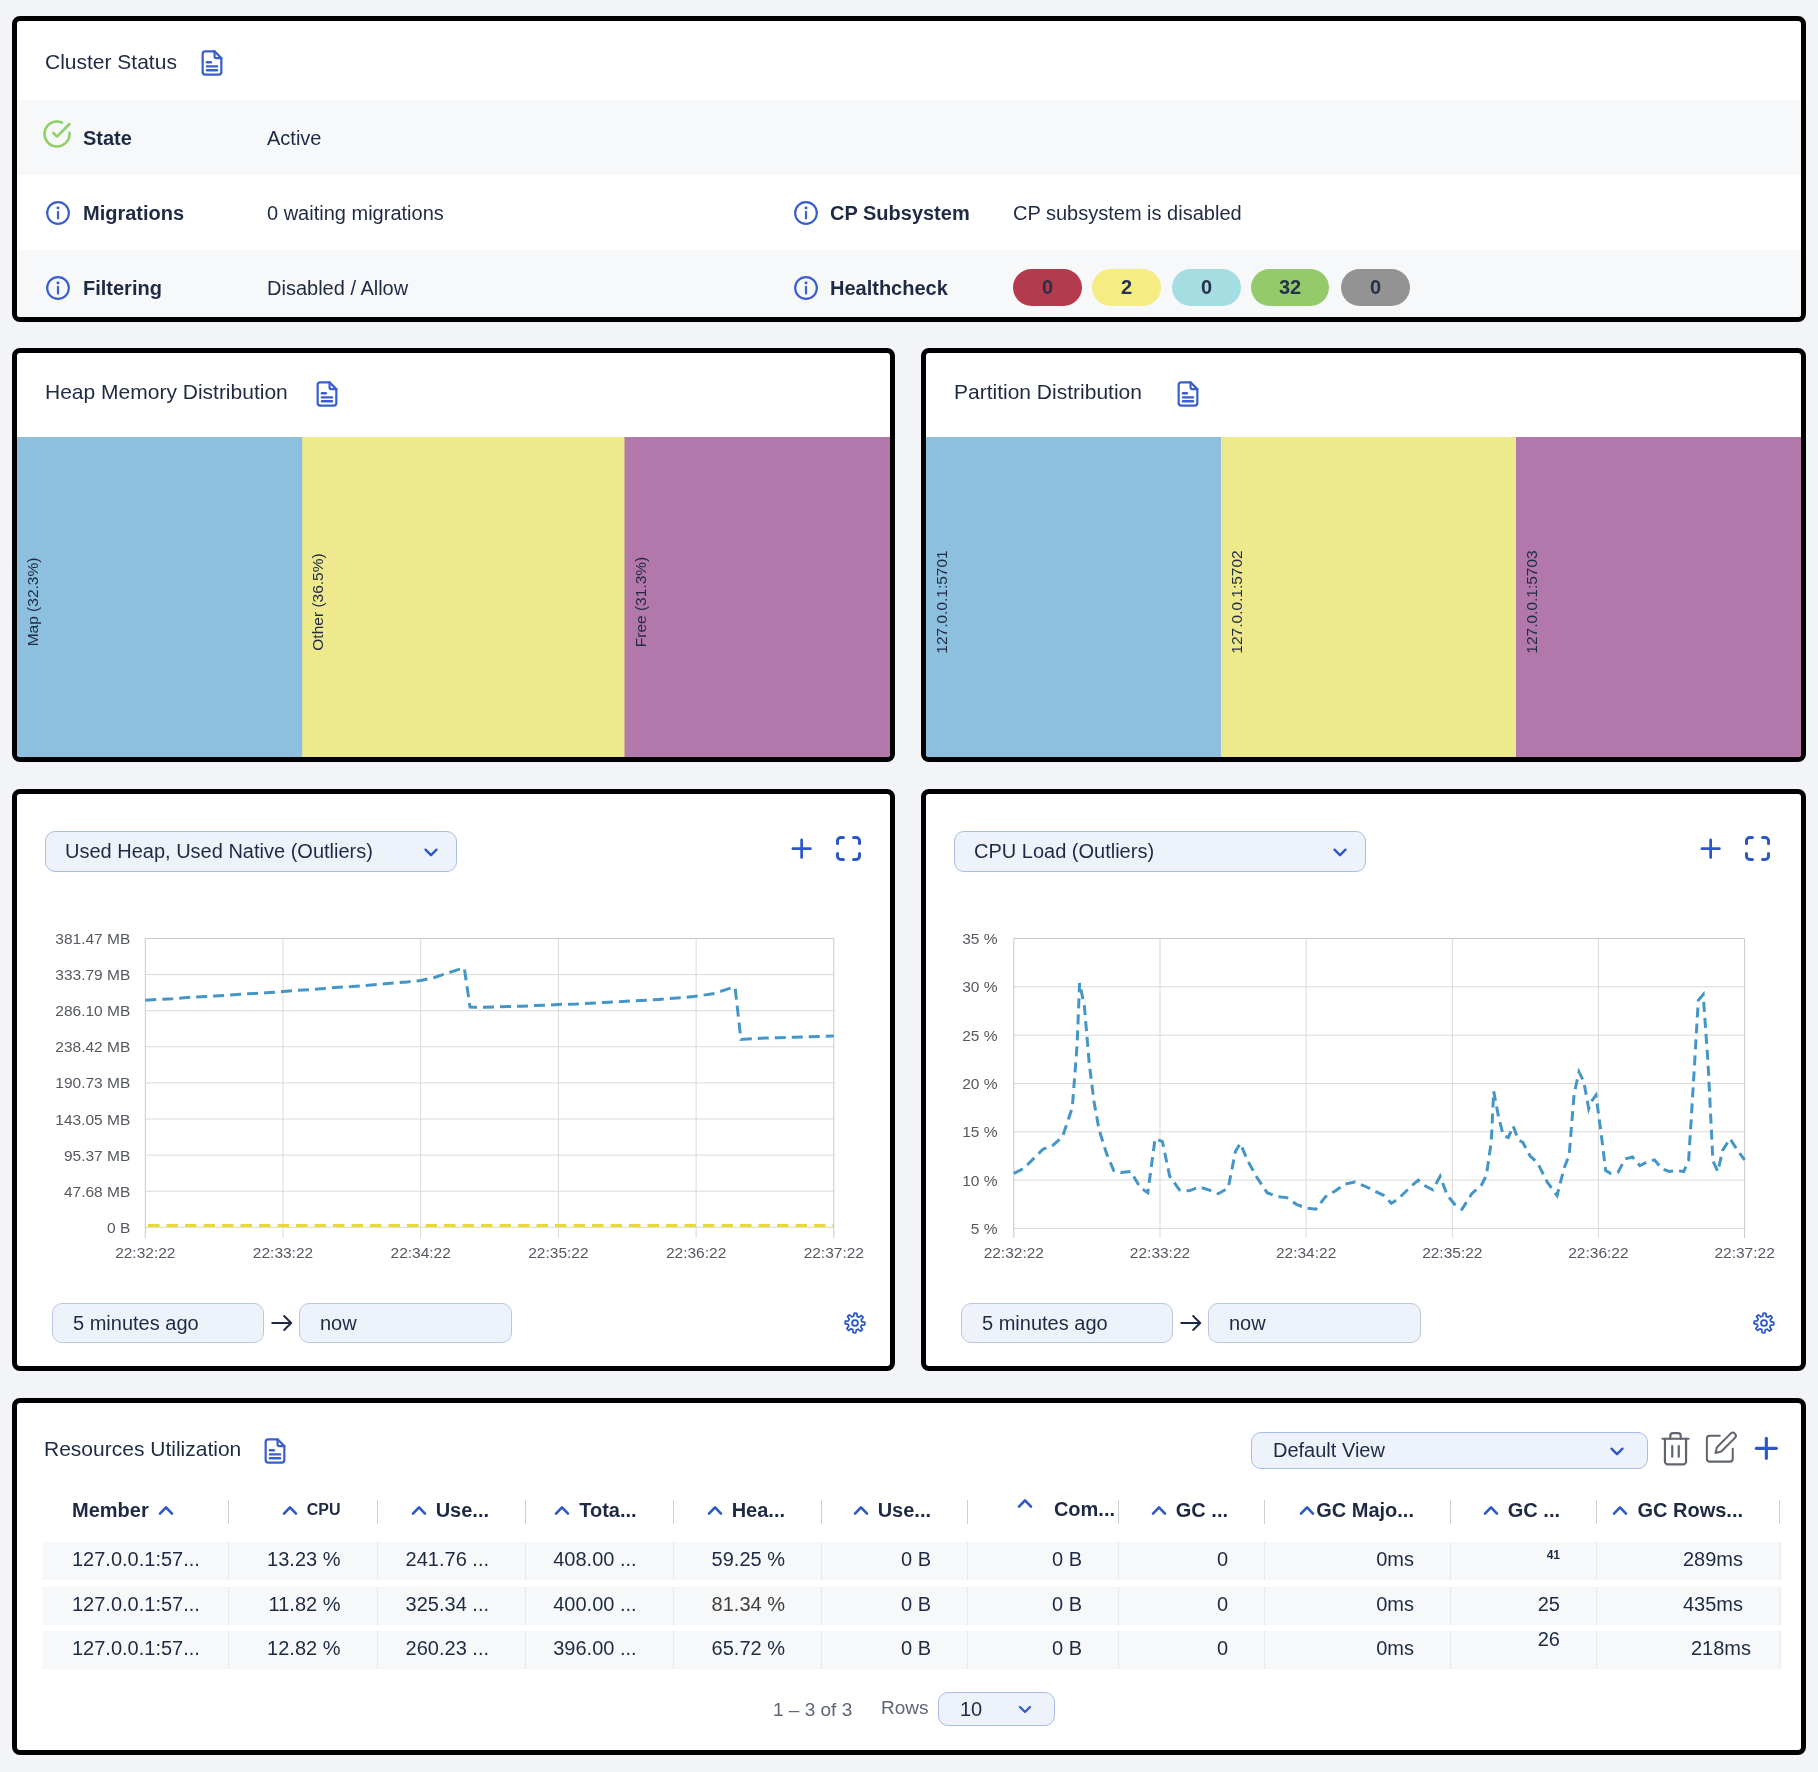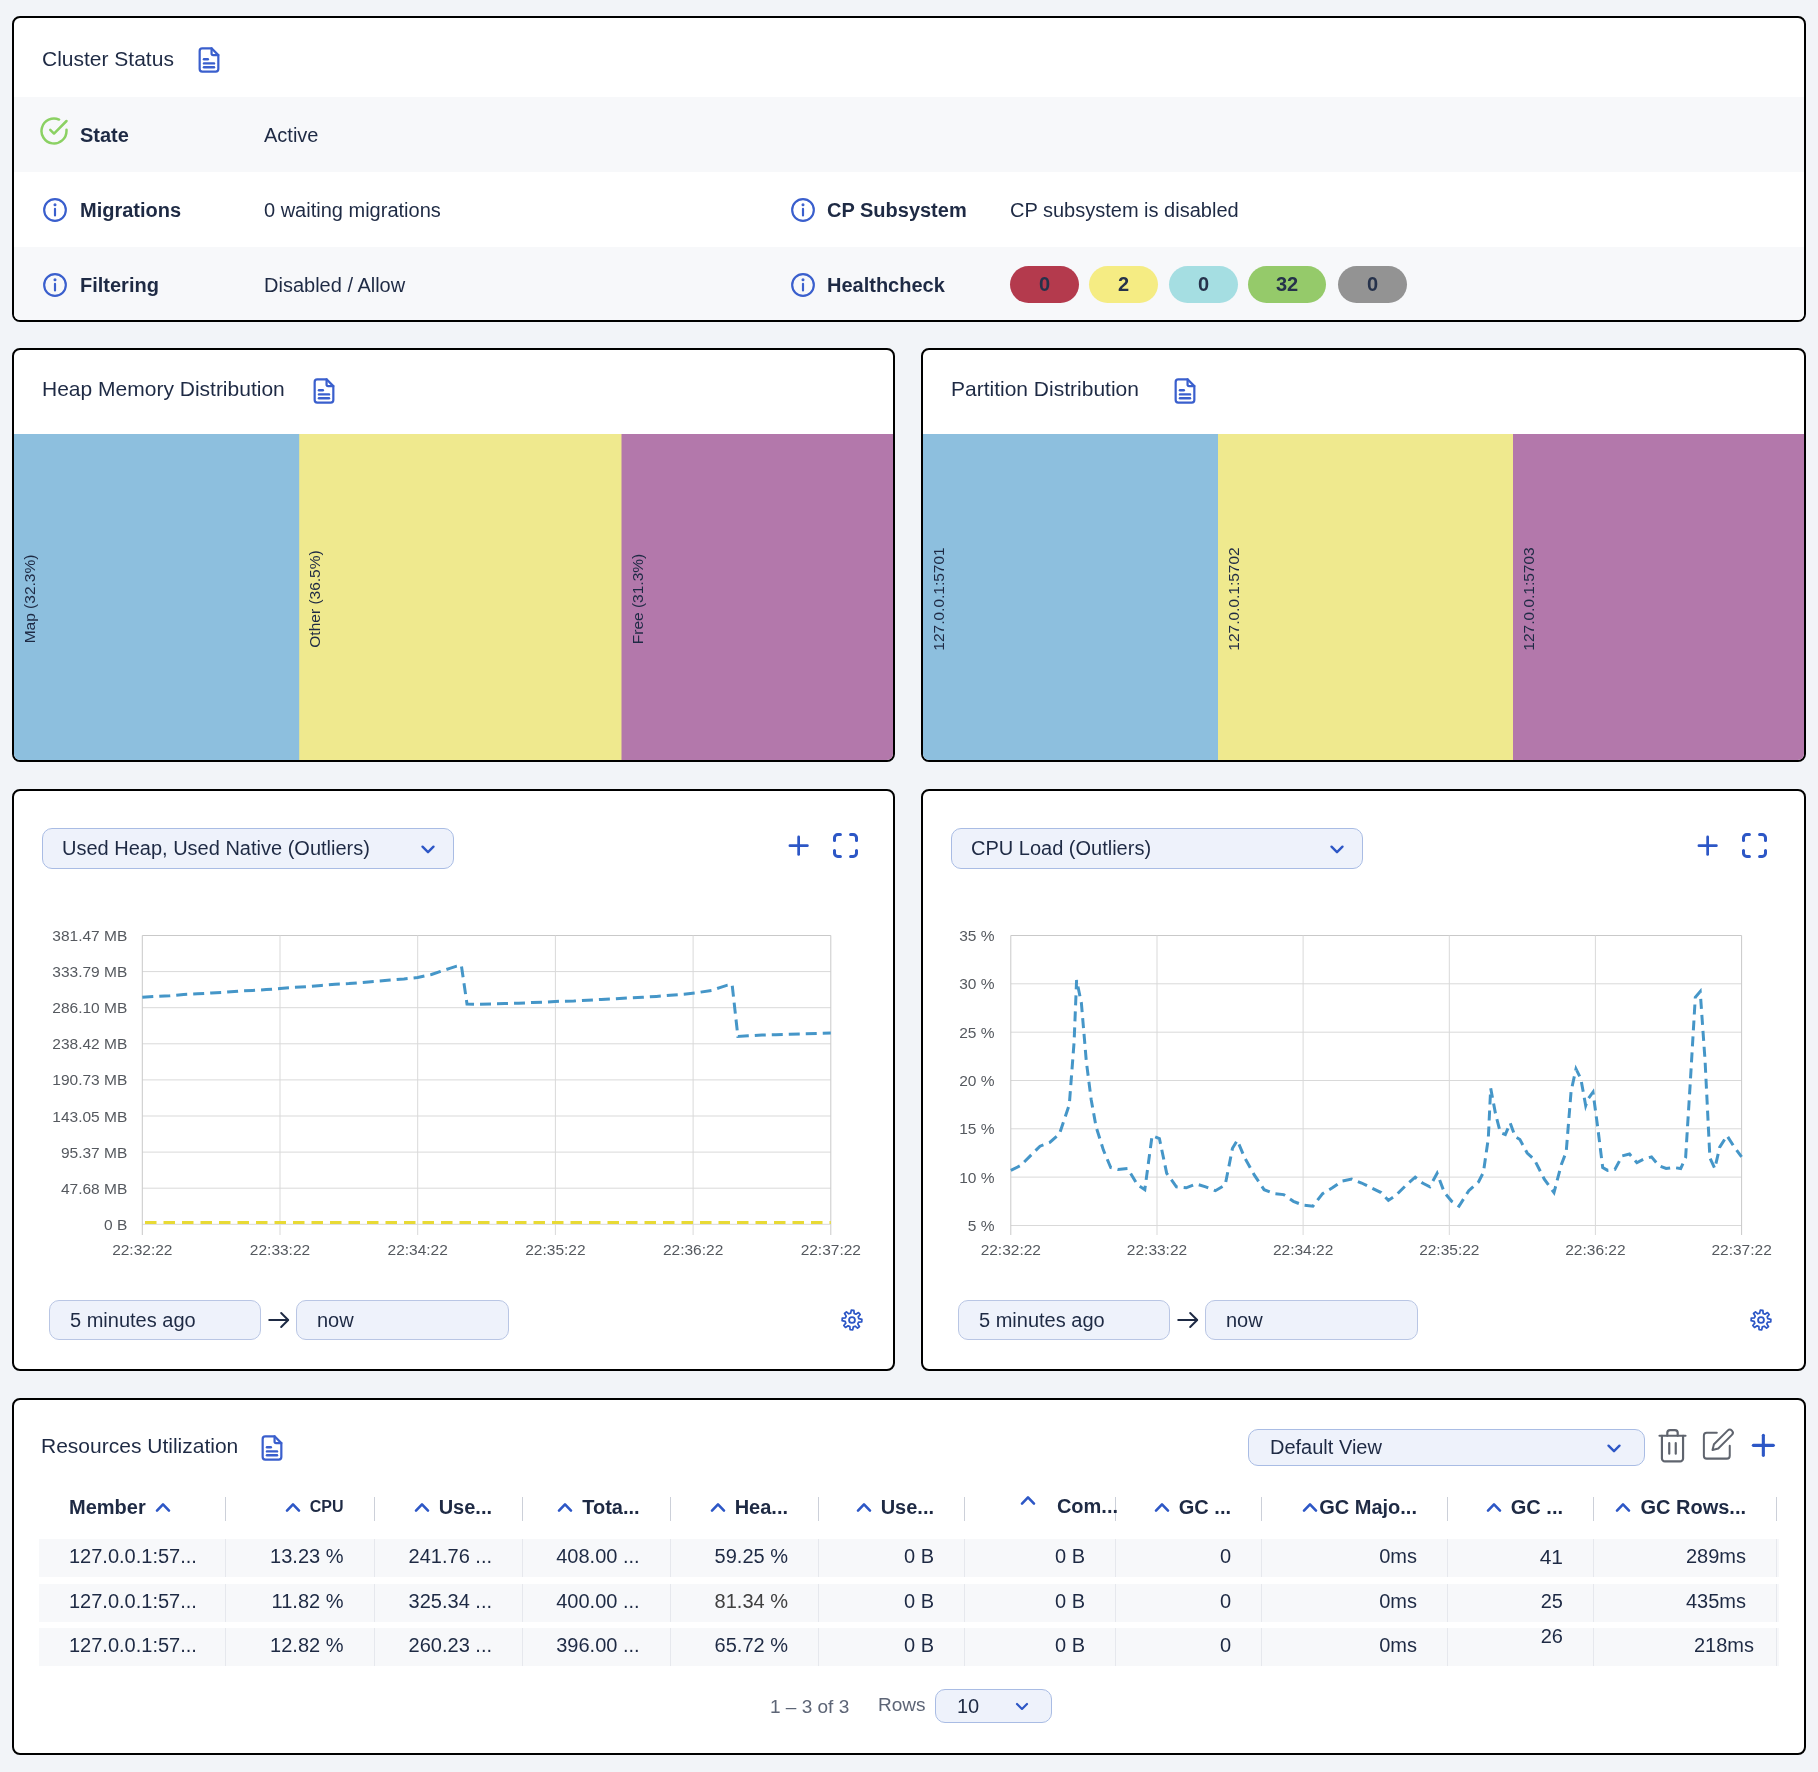--- a/index.html
+++ b/index.html
@@ -1,16 +1,16 @@
 <!DOCTYPE html>
 <html><head><meta charset="utf-8">
 <style>
 * { margin:0; padding:0; box-sizing:border-box; }
 body { width:1818px; height:1772px; background:#f2f4f8; font-family:"Liberation Sans", sans-serif; position:relative; overflow:hidden;}
-.card { position:absolute; background:#fff; border:2px solid #000000; border-radius:8px; }
+.card { position:absolute; background:#fff; border:5px solid #000000; border-radius:8px; }
 .pill { position:absolute; border-radius:19px; text-align:center; font-weight:700; font-size:20px; color:#26324b; }
 .sel { position:absolute; background:#eef2fb; border:1px solid #a9bce4; border-radius:10px; }
 .inp { position:absolute; background:#eef2fb; border:1px solid #b9c6e4; border-radius:10px; }
 </style></head><body>
 <div class="card" style="left:12px;top:16px;width:1794px;height:306px;overflow:hidden">
 <div style="position:absolute;left:28px;top:29px;font-size:21px;color:#1e2a44;font-weight:400;white-space:nowrap;">Cluster Status</div>
 <svg style="position:absolute;left:180.5px;top:27.6px" width="28" height="28" viewBox="0 0 24 24" fill="none" stroke="#3a5fcd" stroke-width="1.9" stroke-linecap="round" stroke-linejoin="round">
       <path d="M14.2 2 H6.2 Q4 2 4 4.2 V19.8 Q4 22 6.2 22 H17.8 Q20 22 20 19.8 V7.8 Z"></path>
       <path d="M14.2 2 V6.4 Q14.2 7.8 15.6 7.8 H20"></path>
       <line x1="7.7" y1="11.4" x2="11" y2="11.4" stroke-width="2.1"></line>
@@ -335,21 +335,21 @@
 <div style="position:absolute;left:1762px;top:139px;width:1px;height:37.5px;background:#e6e8ed"></div>
 <div style="position:absolute;left:55px;top:144.5px;font-size:20px;color:#1e2a44;font-weight:400;white-space:nowrap;">127.0.0.1:57...</div>
 <div style="position:absolute;right:1460.5px;top:144.5px;font-size:20px;color:#1e2a44;font-weight:400;white-space:nowrap;">13.23 %</div>
 <div style="position:absolute;right:1312px;top:144.5px;font-size:20px;color:#1e2a44;font-weight:400;white-space:nowrap;">241.76 ...</div>
 <div style="position:absolute;right:1164.4px;top:144.5px;font-size:20px;color:#1e2a44;font-weight:400;white-space:nowrap;">408.00 ...</div>
 <div style="position:absolute;right:1016px;top:144.5px;font-size:20px;color:#1e2a44;font-weight:400;white-space:nowrap;">59.25 %</div>
 <div style="position:absolute;right:870px;top:144.5px;font-size:20px;color:#1e2a44;font-weight:400;white-space:nowrap;">0 B</div>
 <div style="position:absolute;right:719px;top:144.5px;font-size:20px;color:#1e2a44;font-weight:400;white-space:nowrap;">0 B</div>
 <div style="position:absolute;right:573px;top:144.5px;font-size:20px;color:#1e2a44;font-weight:400;white-space:nowrap;">0</div>
 <div style="position:absolute;right:387px;top:144.5px;font-size:20px;color:#1e2a44;font-weight:400;white-space:nowrap;">0ms</div>
-<div style="position:absolute;right:241px;top:144.5px;font-size:21px;color:#1e2a44;font-weight:400;white-space:nowrap;">41</div>
+<div style="position:absolute;right:241px;top:144.5px;font-size:12px;color:#1e2a44;font-weight:700;white-space:nowrap;">41</div>
 <div style="position:absolute;right:58px;top:144.5px;font-size:20px;color:#1e2a44;font-weight:400;white-space:nowrap;">289ms</div>
 <div style="position:absolute;left:25px;top:184px;width:1740px;height:37.5px;background:#f7f8fa"></div>
 <div style="position:absolute;left:211px;top:184px;width:1px;height:37.5px;background:#e6e8ed"></div>
 <div style="position:absolute;left:359.5px;top:184px;width:1px;height:37.5px;background:#e6e8ed"></div>
 <div style="position:absolute;left:508px;top:184px;width:1px;height:37.5px;background:#e6e8ed"></div>
 <div style="position:absolute;left:655.6px;top:184px;width:1px;height:37.5px;background:#e6e8ed"></div>
 <div style="position:absolute;left:804px;top:184px;width:1px;height:37.5px;background:#e6e8ed"></div>
 <div style="position:absolute;left:950px;top:184px;width:1px;height:37.5px;background:#e6e8ed"></div>
 <div style="position:absolute;left:1101px;top:184px;width:1px;height:37.5px;background:#e6e8ed"></div>
 <div style="position:absolute;left:1247px;top:184px;width:1px;height:37.5px;background:#e6e8ed"></div>

